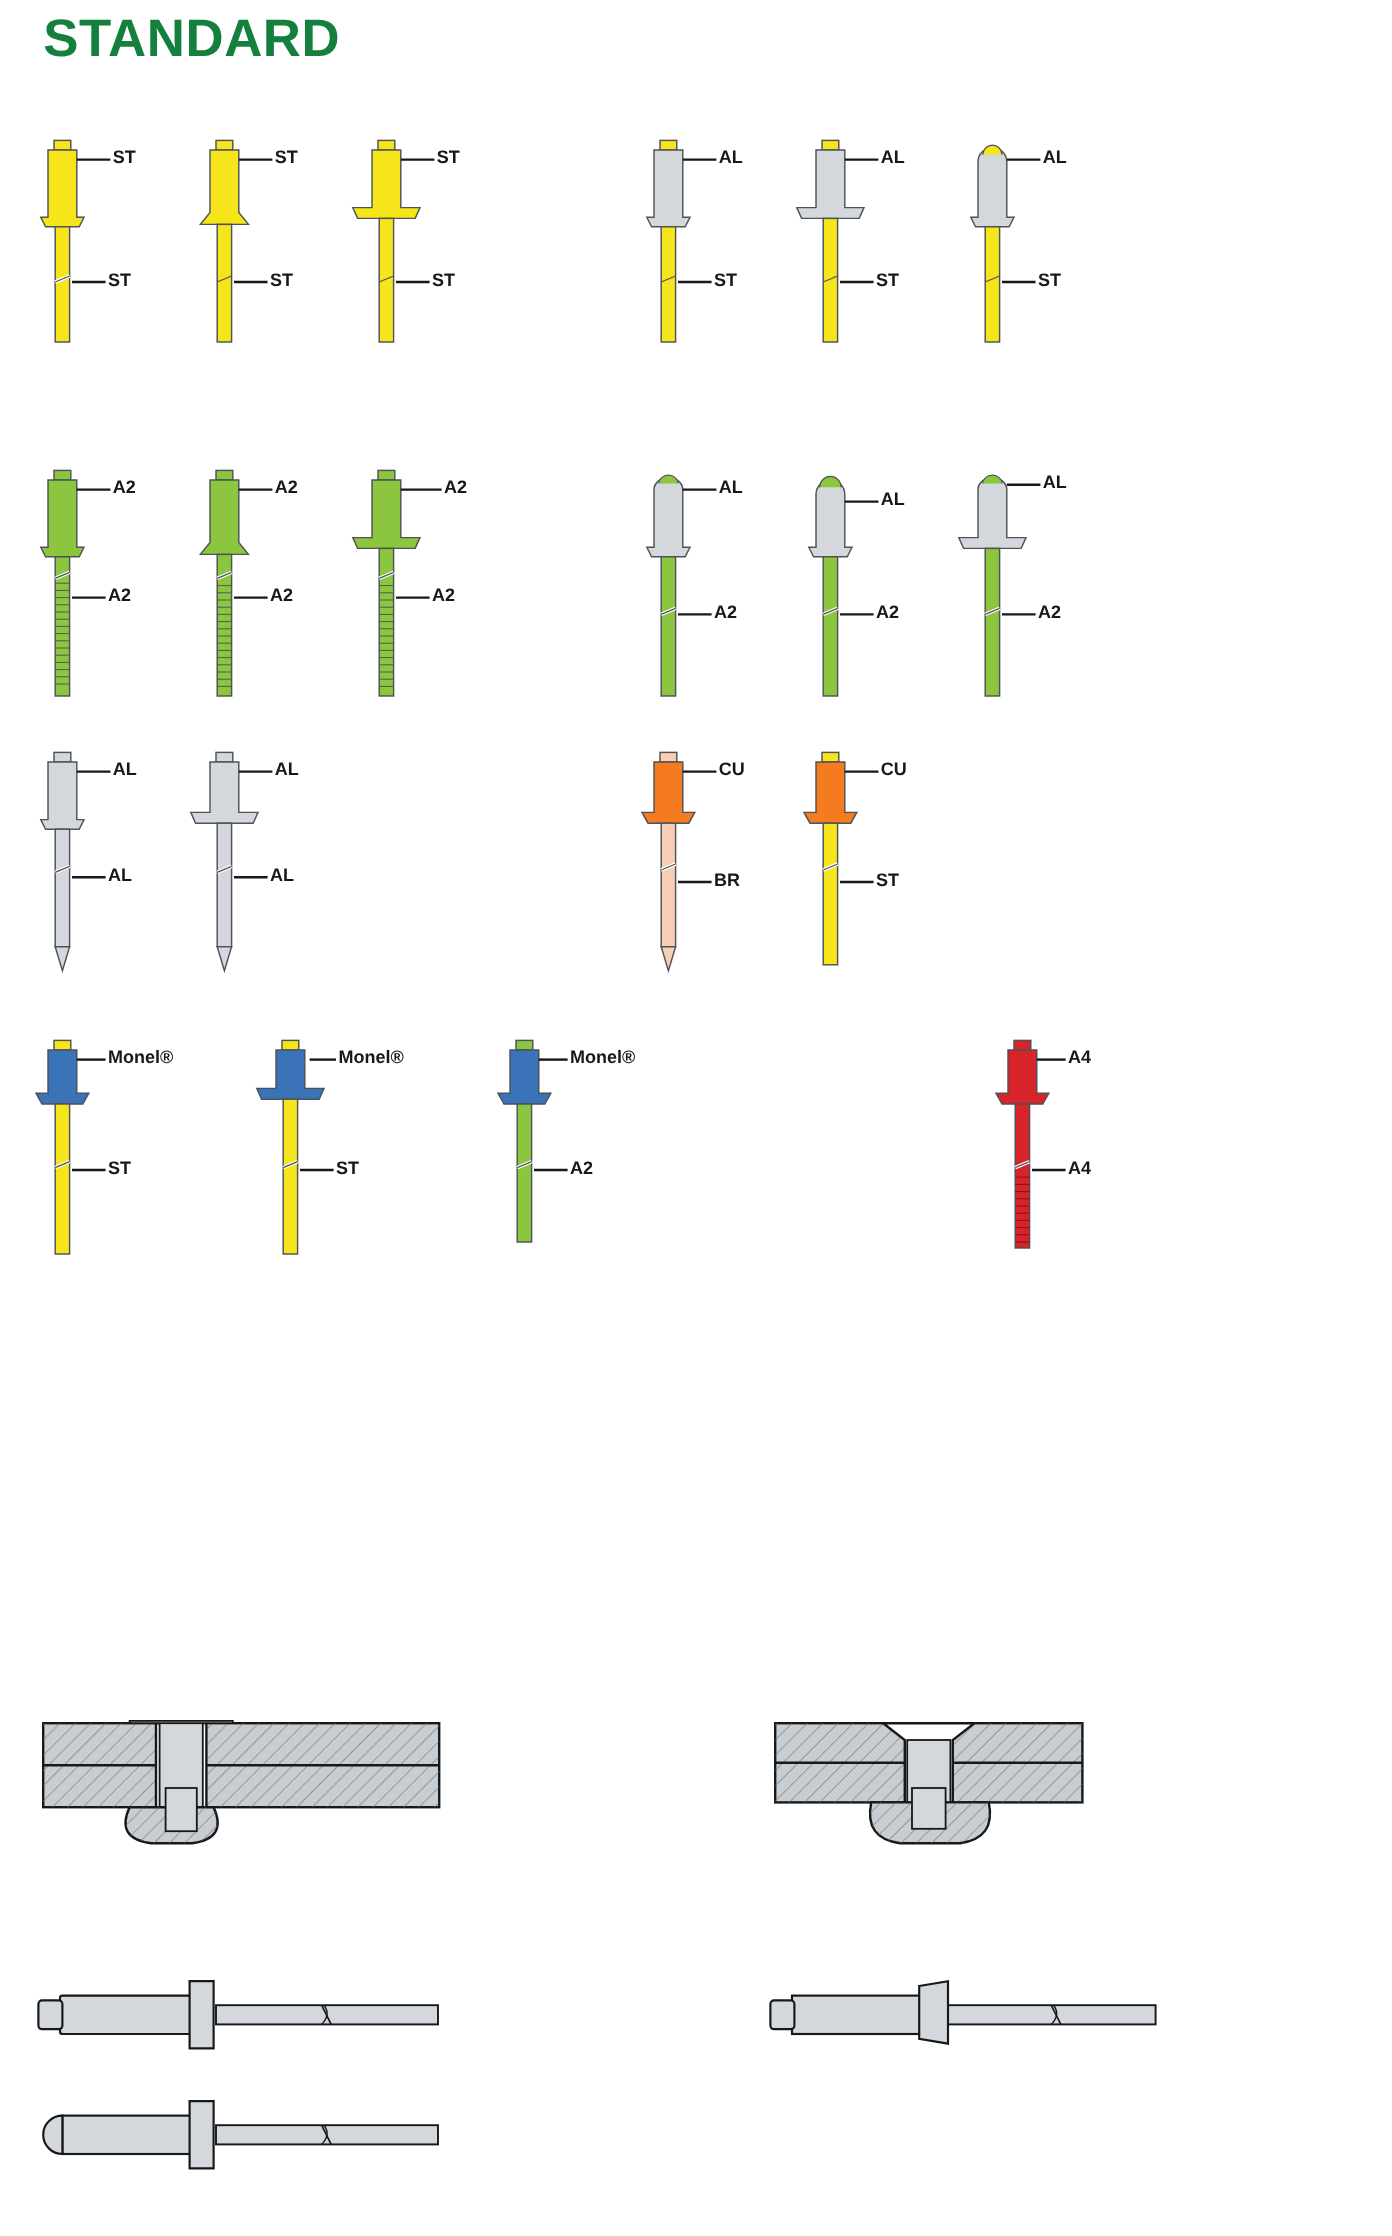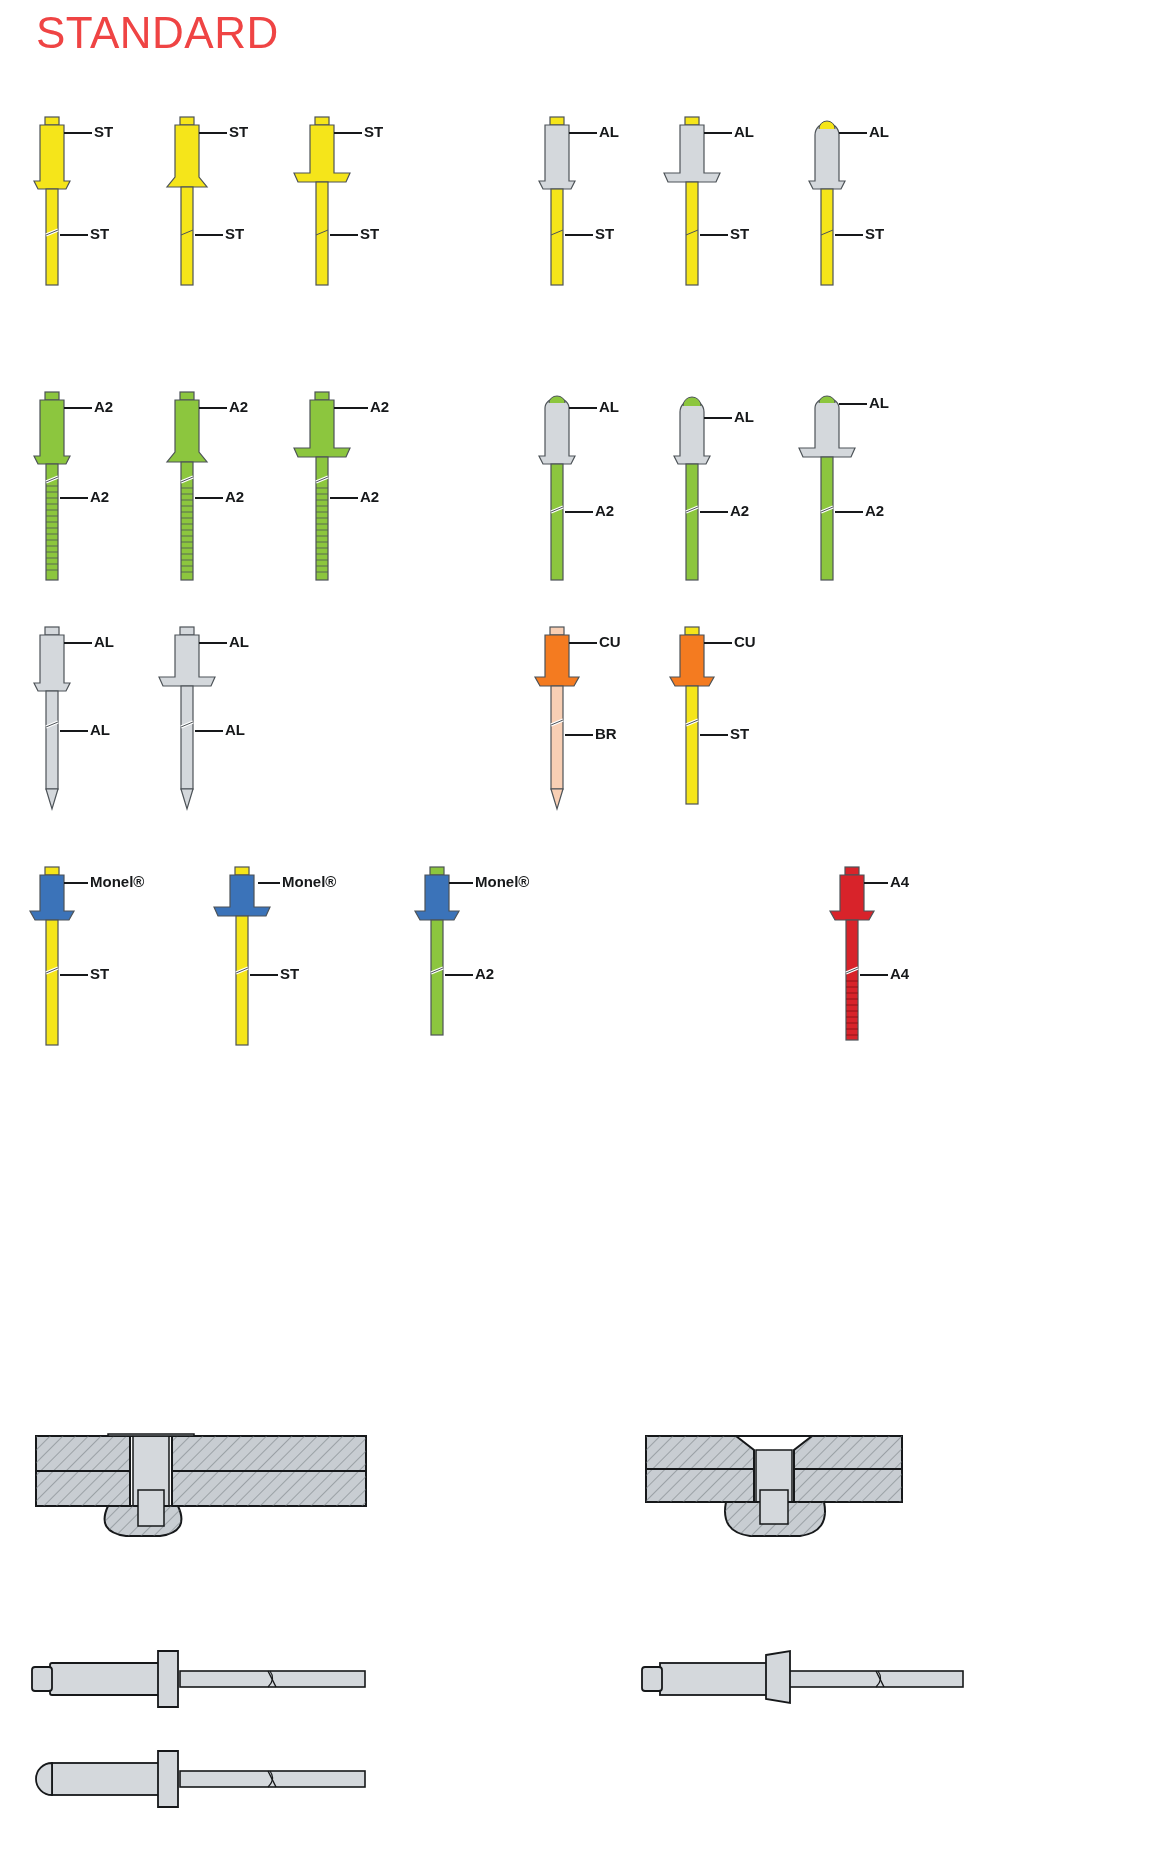--- a/index.html
+++ b/index.html
@@ -12,22 +12,22 @@
     height: 1863px;
     position: relative;
     font-family: "Liberation Sans", sans-serif;
     overflow: hidden;
   }
   #page-title {
     position: absolute;
     left: 36px;
     top: 8px;
     font-size: 44px;
-    font-weight: normal;
-    color: #ef4444;
+    font-weight: bold;
+    color: #15803d;
     letter-spacing: 0.5px;
   }
   .rivet {
     position: absolute;
     width: 150px;
     height: 210px;
   }
   .rivet svg { display: block; }
   .lbl {
     position: absolute;

